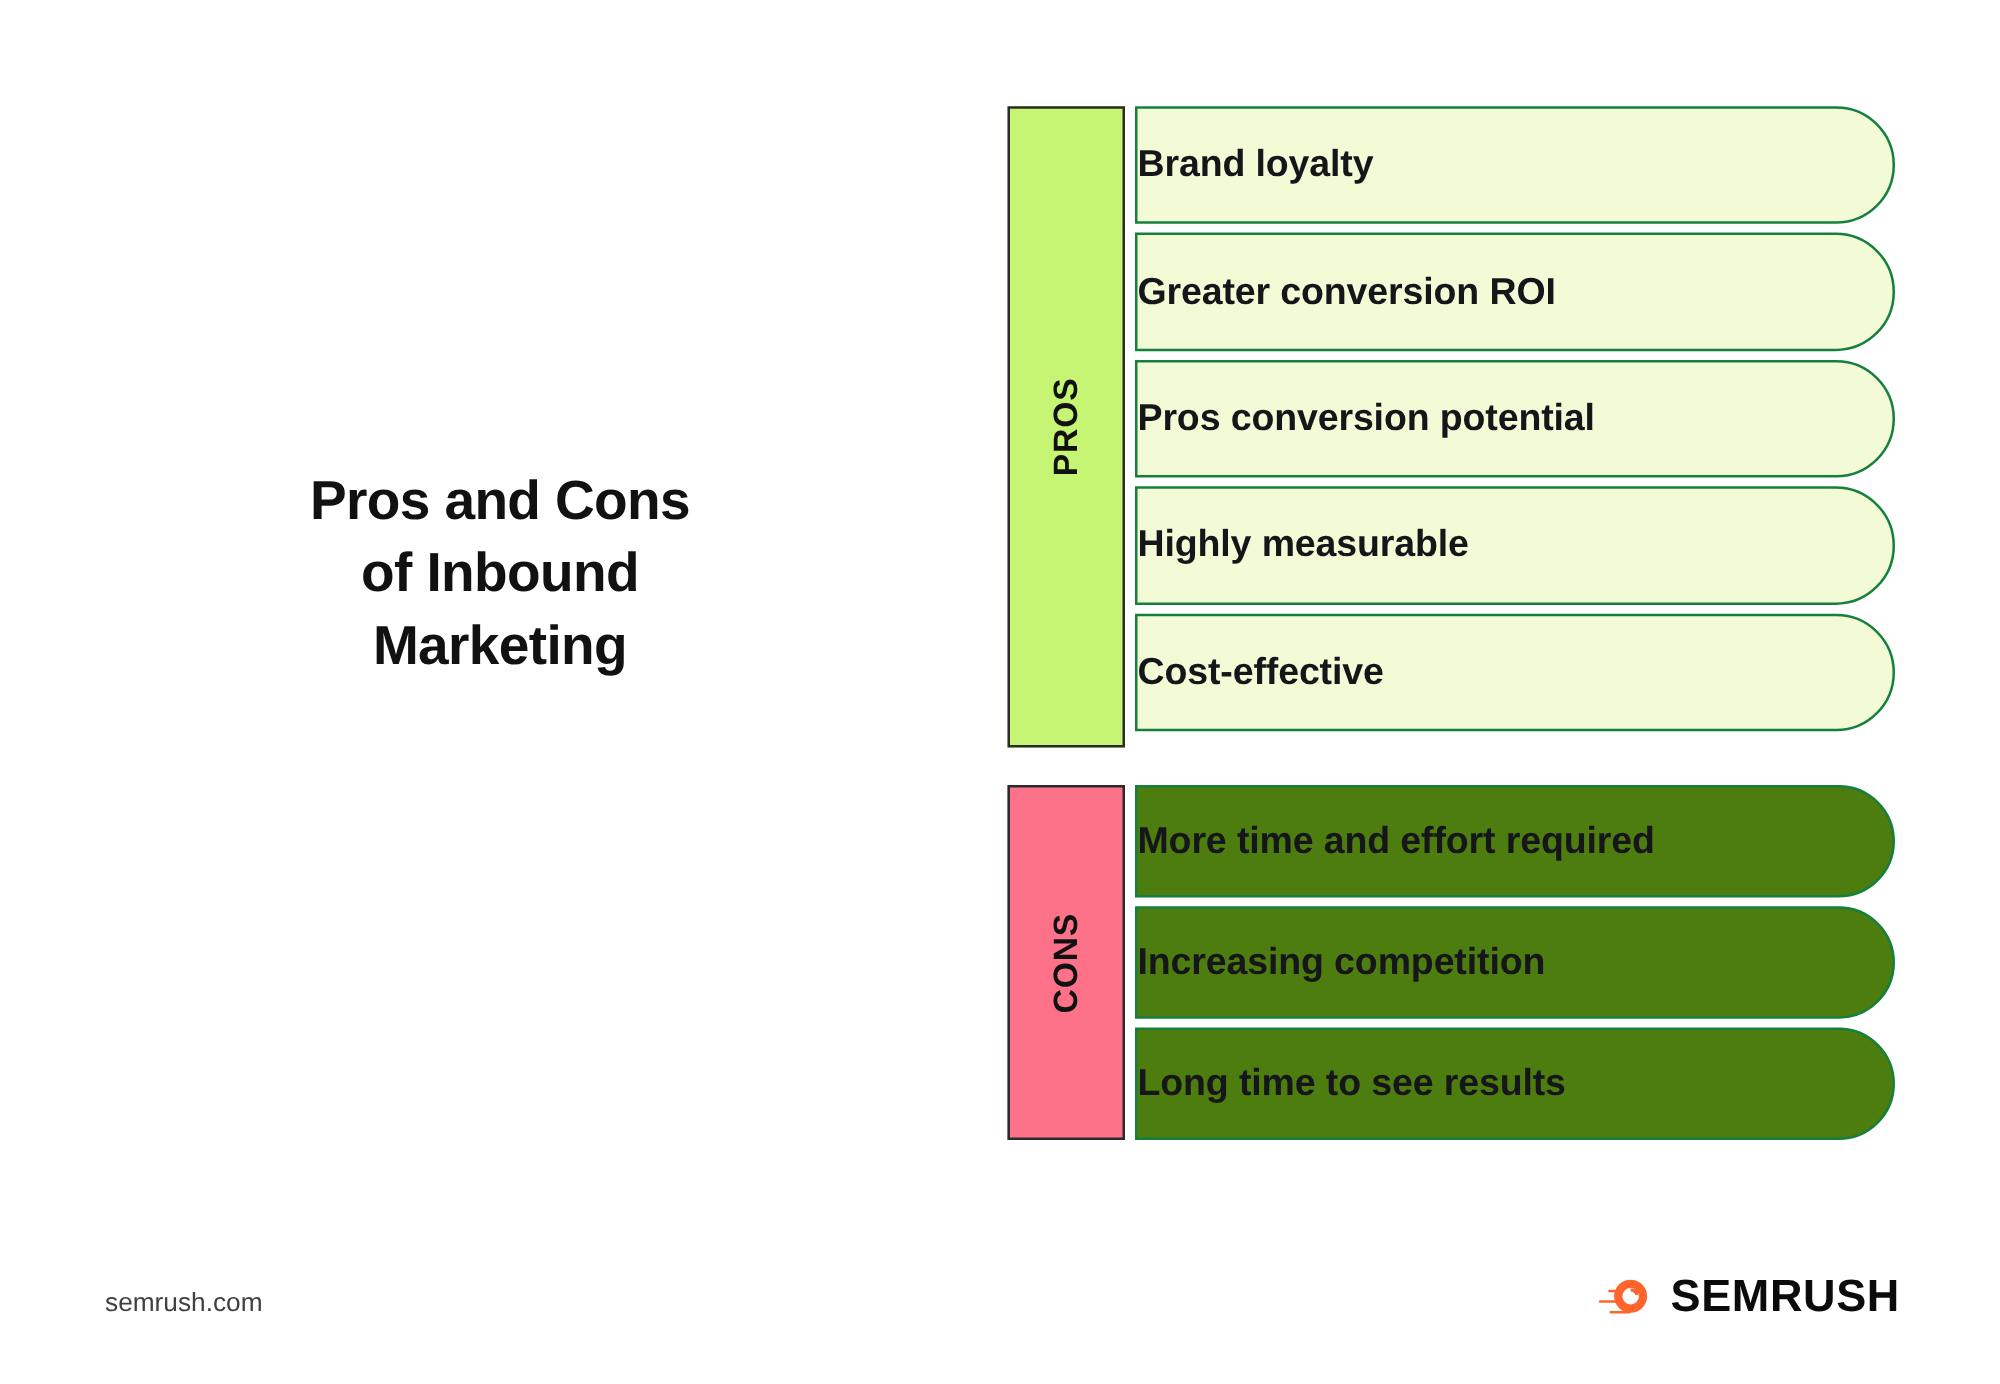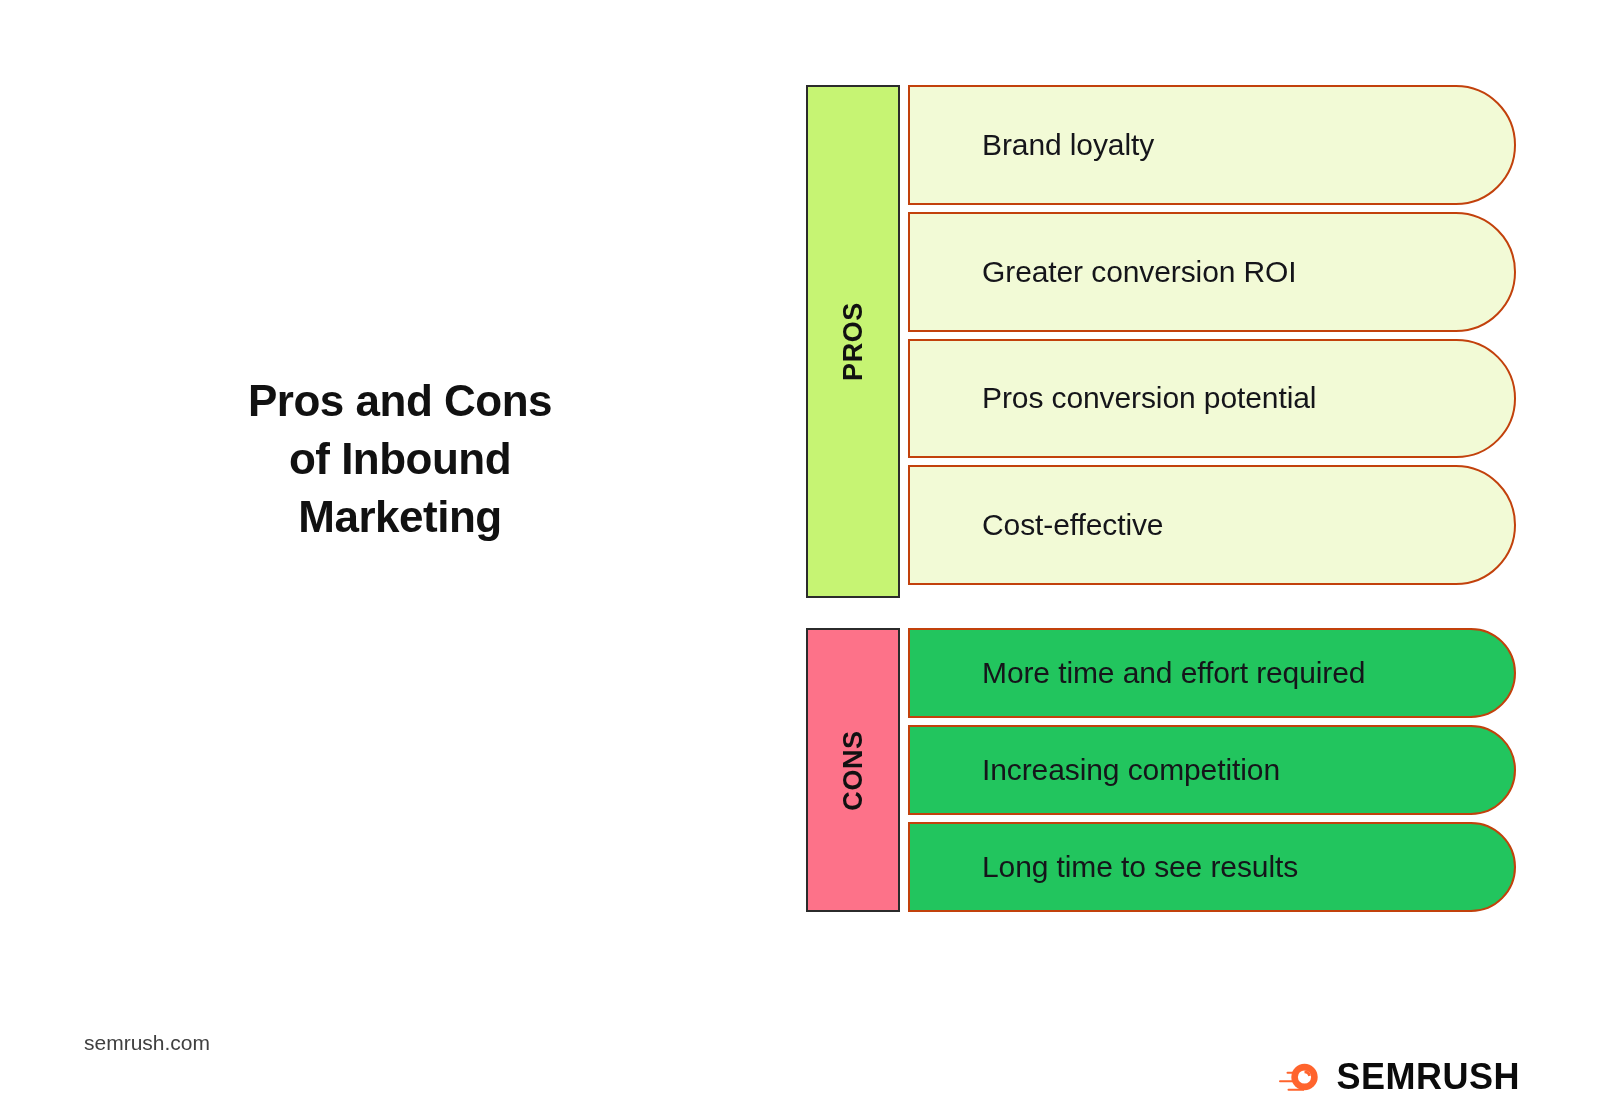--- a/index.html
+++ b/index.html
@@ -83,49 +83,49 @@
   .pill-stack {
     flex: 1 1 auto;
     display: flex;
     flex-direction: column;
     justify-content: space-between;
     margin-left: 8px;
   }
 
   .pill {
     flex: 1 1 auto;
-    border: 2px solid #c2410c;
+    border: 2px solid #15803d;
     box-sizing: border-box;
     border-radius: 0 70px 70px 0;
     display: flex;
     align-items: center;
-    padding-left: 72px;
     padding-right: 40px;
     font-size: 30px;
     color: #15151a;
     letter-spacing: -0.1px;
+    font-weight: bold;
   }
   #pill-stack-pros .pill { background: #f2fad6; margin-bottom: 7px; }
   #pill-stack-pros .pill:last-child { margin-bottom: 13px; }
-  #pill-stack-cons .pill { background: #22c55e; margin-bottom: 7px; }
+  #pill-stack-cons .pill { background: #4d7c0f; margin-bottom: 7px; }
   #pill-stack-cons .pill:last-child { margin-bottom: 0; }
 
   
   #footer-url {
     position: absolute;
     left: 84px;
     top: 1031px;
     font-size: 21px;
     color: #404040;
   }
 
   #brand-logo {
     position: absolute;
     right: 80px;
-    top: 1056px;
+    top: 1016px;
     display: flex;
     align-items: center;
     gap: 14px;
   }
   #brand-mark { display: block; }
   #brand-wordmark {
     font-size: 36px;
     font-weight: bold;
     letter-spacing: 0.5px;
     color: #0b0b0b;
@@ -145,20 +145,21 @@
   <div id="diagram">
 
     <div class="section" id="section-pros">
       <div class="section-bar" id="bar-pros">
         <span class="bar-label">PROS</span>
       </div>
       <div class="pill-stack" id="pill-stack-pros">
         <div class="pill">Brand loyalty</div>
         <div class="pill">Greater conversion ROI</div>
         <div class="pill">Pros conversion potential</div>
+        <div class="pill">Highly measurable</div>
         <div class="pill">Cost-effective</div>
       </div>
     </div>
 
     <div class="section" id="section-cons">
       <div class="section-bar" id="bar-cons">
         <span class="bar-label">CONS</span>
       </div>
       <div class="pill-stack" id="pill-stack-cons">
         <div class="pill">More time and effort required</div>

